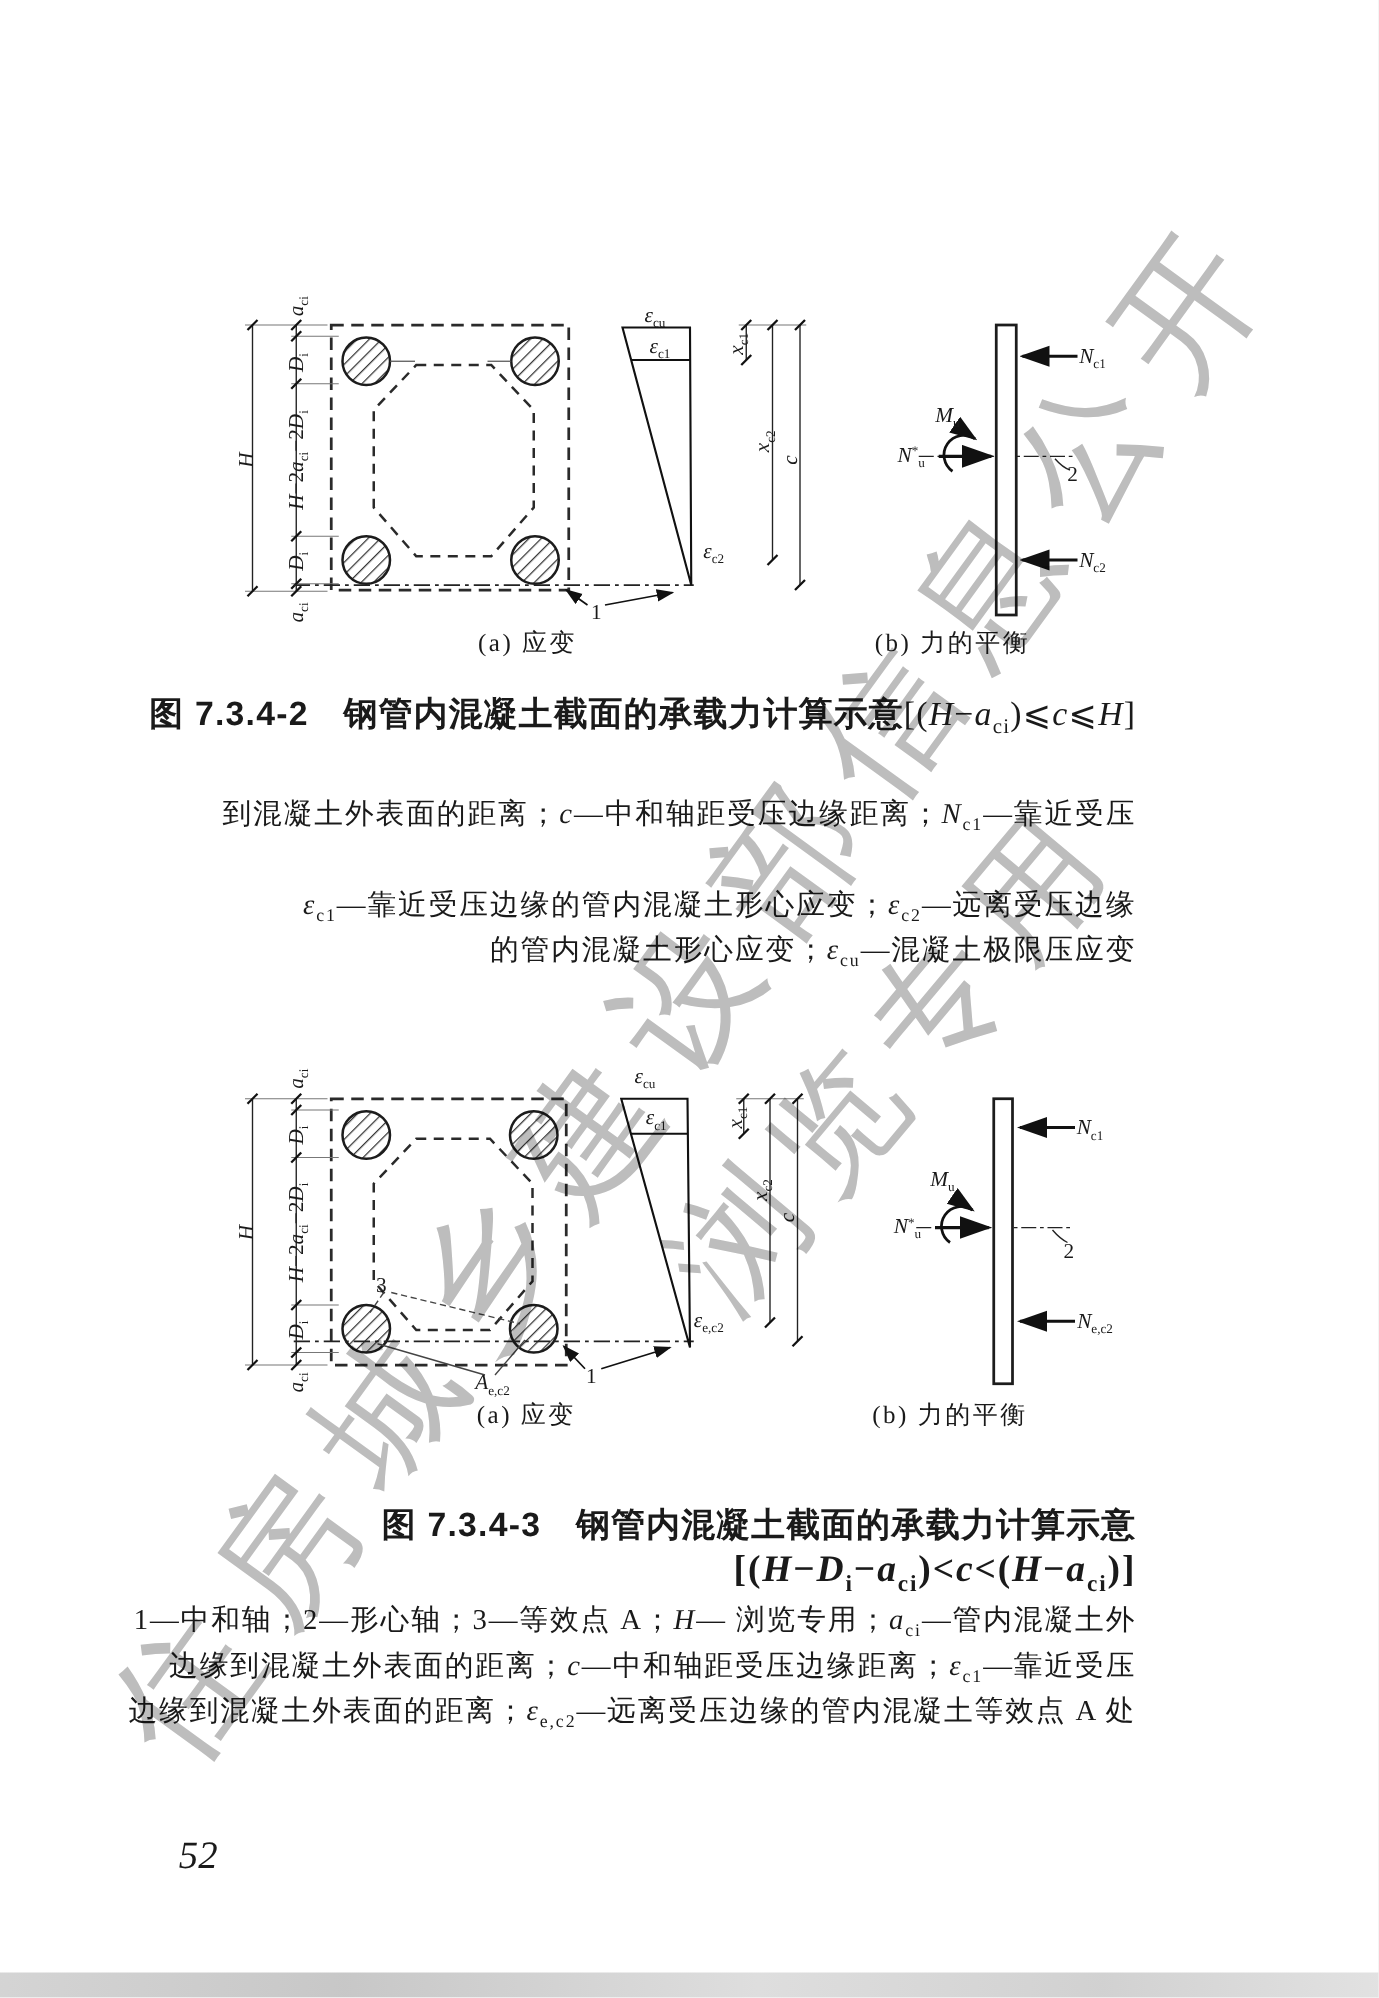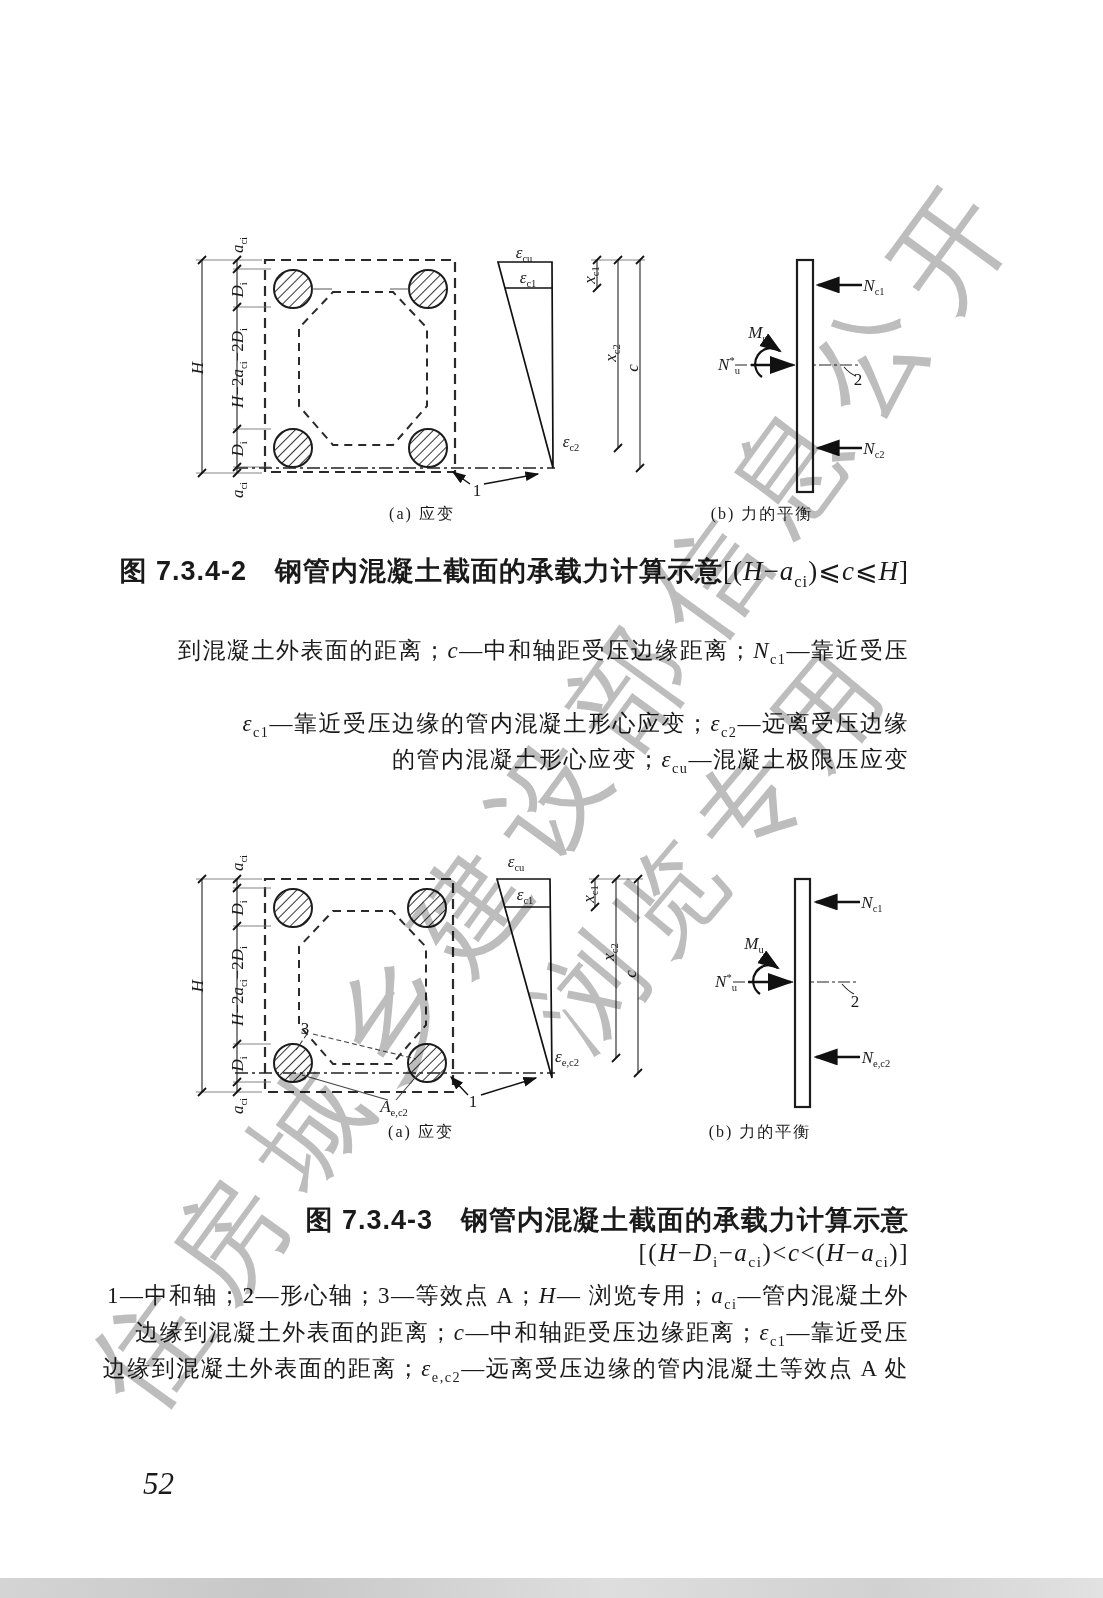--- a/index.html
+++ b/index.html
@@ -12,28 +12,28 @@
        transform:translate(-50%,-50%) rotate(-54deg);}
   #wm2{left:716px;top:845px;font-size:104px;letter-spacing:18px;
        transform:translate(-50%,-50%) rotate(-50deg);}
   
   .lbl{position:absolute;z-index:2;font-size:17px;line-height:1;white-space:nowrap;
        transform:translate(-50%,-50%);font-style:normal;}
   .lbl.rot{transform:translate(-50%,-50%) rotate(-90deg);}
   .lbl i,i{font-style:italic;}
   sub{font-size:0.62em;font-style:normal;vertical-align:-0.4em;line-height:0;}
   sup{font-size:0.62em;font-style:normal;vertical-align:0.5em;line-height:0;}
-  .cap{position:absolute;z-index:2;font-size:16px;white-space:nowrap;
+  .cap{position:absolute;z-index:2;font-size:20px;white-space:nowrap;
        transform:translate(-50%,-50%);letter-spacing:2px;}
   
   .tline{position:absolute;left:0;width:909px;text-align:right;z-index:2;
          font-size:23px;letter-spacing:1.5px;white-space:nowrap;}
   .ttitle{font-size:27px;letter-spacing:1px;}
   .ttitle b,b{font-weight:bold;font-family:"Liberation Sans","DejaVu Sans",sans-serif;}
-  .tsub{font-size:25px;}
+  .tsub{font-size:30px;font-weight:bold;}
   #pageno{position:absolute;left:143px;top:1466px;font-size:31px;font-style:italic;z-index:2;}
   svg{position:absolute;z-index:1;overflow:visible;}
   #bottomband{position:absolute;left:0;bottom:0;width:1103px;height:20px;opacity:.75;z-index:4;
       background:linear-gradient(to right,#c6c6c6 0%,#b5b5b5 25%,#d3d3d3 55%,#c2c2c2 80%,#d8d8d8 100%);}
 </style>
 </head>
 <body>
 
 <div id="page">
 

